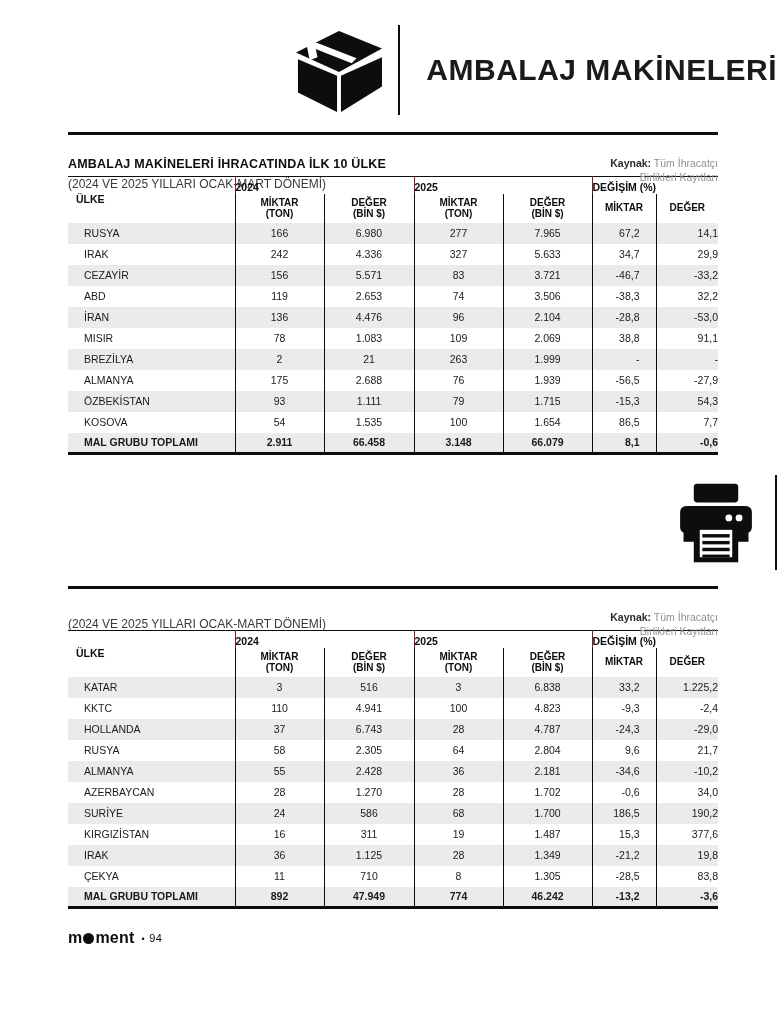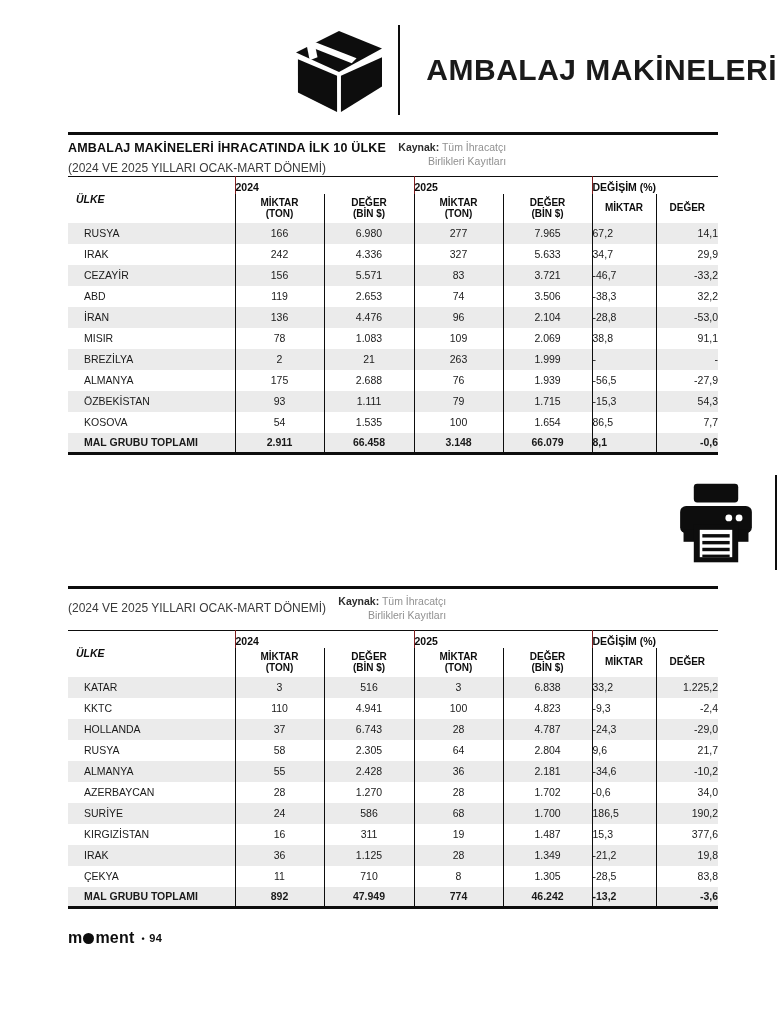--- a/index.html
+++ b/index.html
@@ -19,49 +19,49 @@
   .sh2 { margin-top:20px; height:95px; }
   .icon-box { width:118px; display:flex; align-items:center; justify-content:center; }
   .vrule { width:2px; align-self:stretch; background:#0d0d0d; }
   .section-title { margin-left:26px; font-size:30px; font-weight:800; letter-spacing:.5px; color:#1a1a1a; }
 
   
   .table-block { margin:0 59px 0 68px; width:650px; }
   .tb1 { margin-top:17px; }
   .tb2 { margin-top:16px; }
   .rule-thick { height:3px; background:#0d0d0d; }
-  .title-row { display:flex; justify-content:flex-start; align-items:flex-start;
-               height:41px; padding-top:6px; }
+  .title-row { display:flex; justify-content:space-between; align-items:flex-start;
+               height:41px; padding-top:22px;gap:24px; }
   .t-title { font-size:12.5px; font-weight:bold; color:#0d0d0d; letter-spacing:.2px; }
   .t-sub { font-size:12px; color:#3a3a3a; margin-top:6px; }
   .t-source { width:120px; text-align:right; font-size:10.5px; line-height:1.3; color:#909090; }
   .t-source .src-label { font-weight:bold; color:#2b2b2b; }
 
   table { width:650px; table-layout:fixed; border-collapse:collapse;
           border-top:1px solid #0d0d0d; border-bottom:3px solid #0d0d0d; }
   thead th { font-weight:bold; color:#0d0d0d; }
   .year-row th { height:17px; font-size:10.5px; vertical-align:bottom; padding-bottom:1px; }
   .year-row th.group { border-left:1px solid #7f1d1d; text-align:left; }
   .sub-row th { height:29px; font-size:10px; line-height:1.15; text-align:center;
                 vertical-align:middle; white-space:pre-line; border-left:1px solid #0d0d0d; }
-  th.ulke { text-align:left; padding-left:8px; font-size:10.5px; vertical-align:middle;font-style:italic; }
+  th.ulke { text-align:left; padding-left:8px; font-size:10.5px; vertical-align:middle; }
 
   tbody td { height:21px; font-size:10.5px; color:#1a1a1a; border-left:1px solid #0d0d0d;
              text-align:center; vertical-align:middle; }
   tbody td:first-child { border-left:none; text-align:left; padding-left:16px; }
-  tbody td:nth-child(6) { text-align:left; padding-right:16px; }
+  tbody td:nth-child(6) { text-align:right; padding-right:16px; }
   tbody td:nth-child(7) { text-align:right; }
   tbody tr:nth-child(odd) { background:#ebebeb; }
   tbody tr.total td { font-weight:bold; }
 
   
   .footer { margin:20px 0 0 68px; display:flex; align-items:center; }
   .logo { font-size:16px; font-weight:bold; color:#0d0d0d; letter-spacing:.2px; display:flex; align-items:center; }
   .logo-o { display:inline-block; width:11px; height:11px; background:#0d0d0d; border-radius:50%; margin:1px 1px 0 1px; }
-  .pagenum { font-size:11px; font-weight:bold; color:#0d0d0d; margin-left:7px; letter-spacing:.5px; }
+  .pagenum { font-size:11px; font-weight:normal; color:#0d0d0d; margin-left:7px; letter-spacing:.5px; }
   .pagenum .sep { font-size:9px; margin-right:4px; }
 
   svg { display:block; }
 </style>
 </head>
 <body>
 
 <div class="page">
 
 

